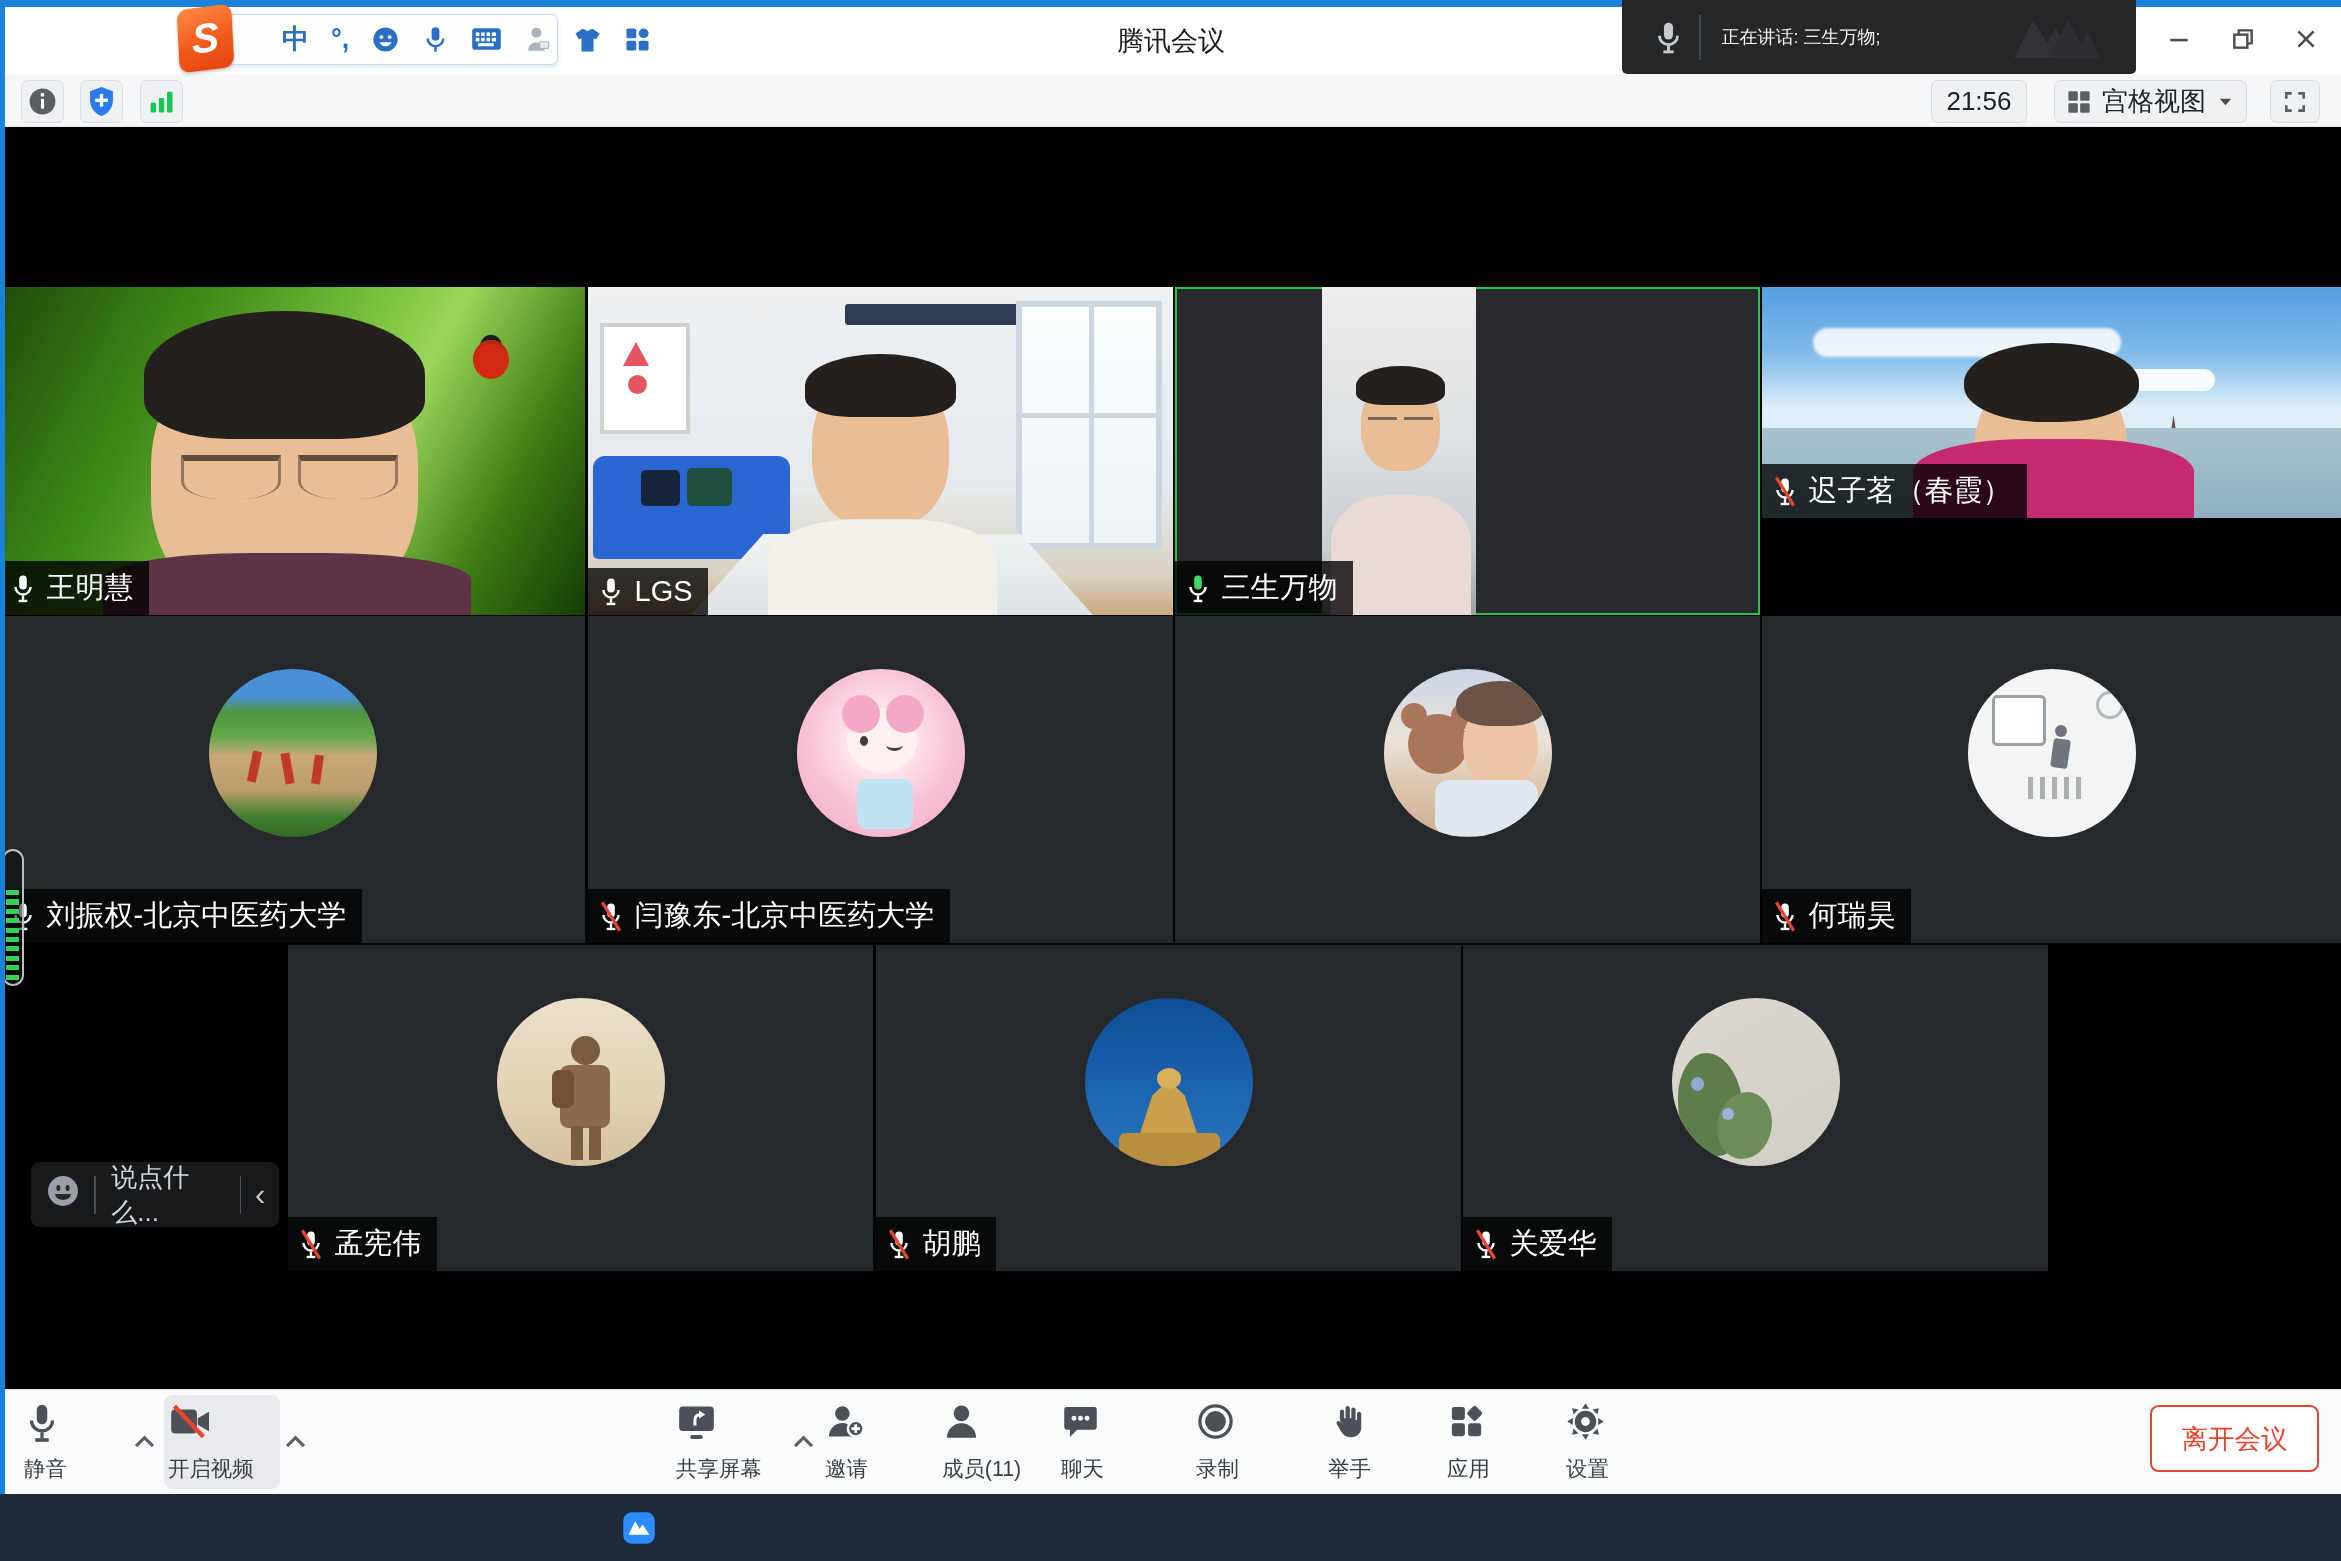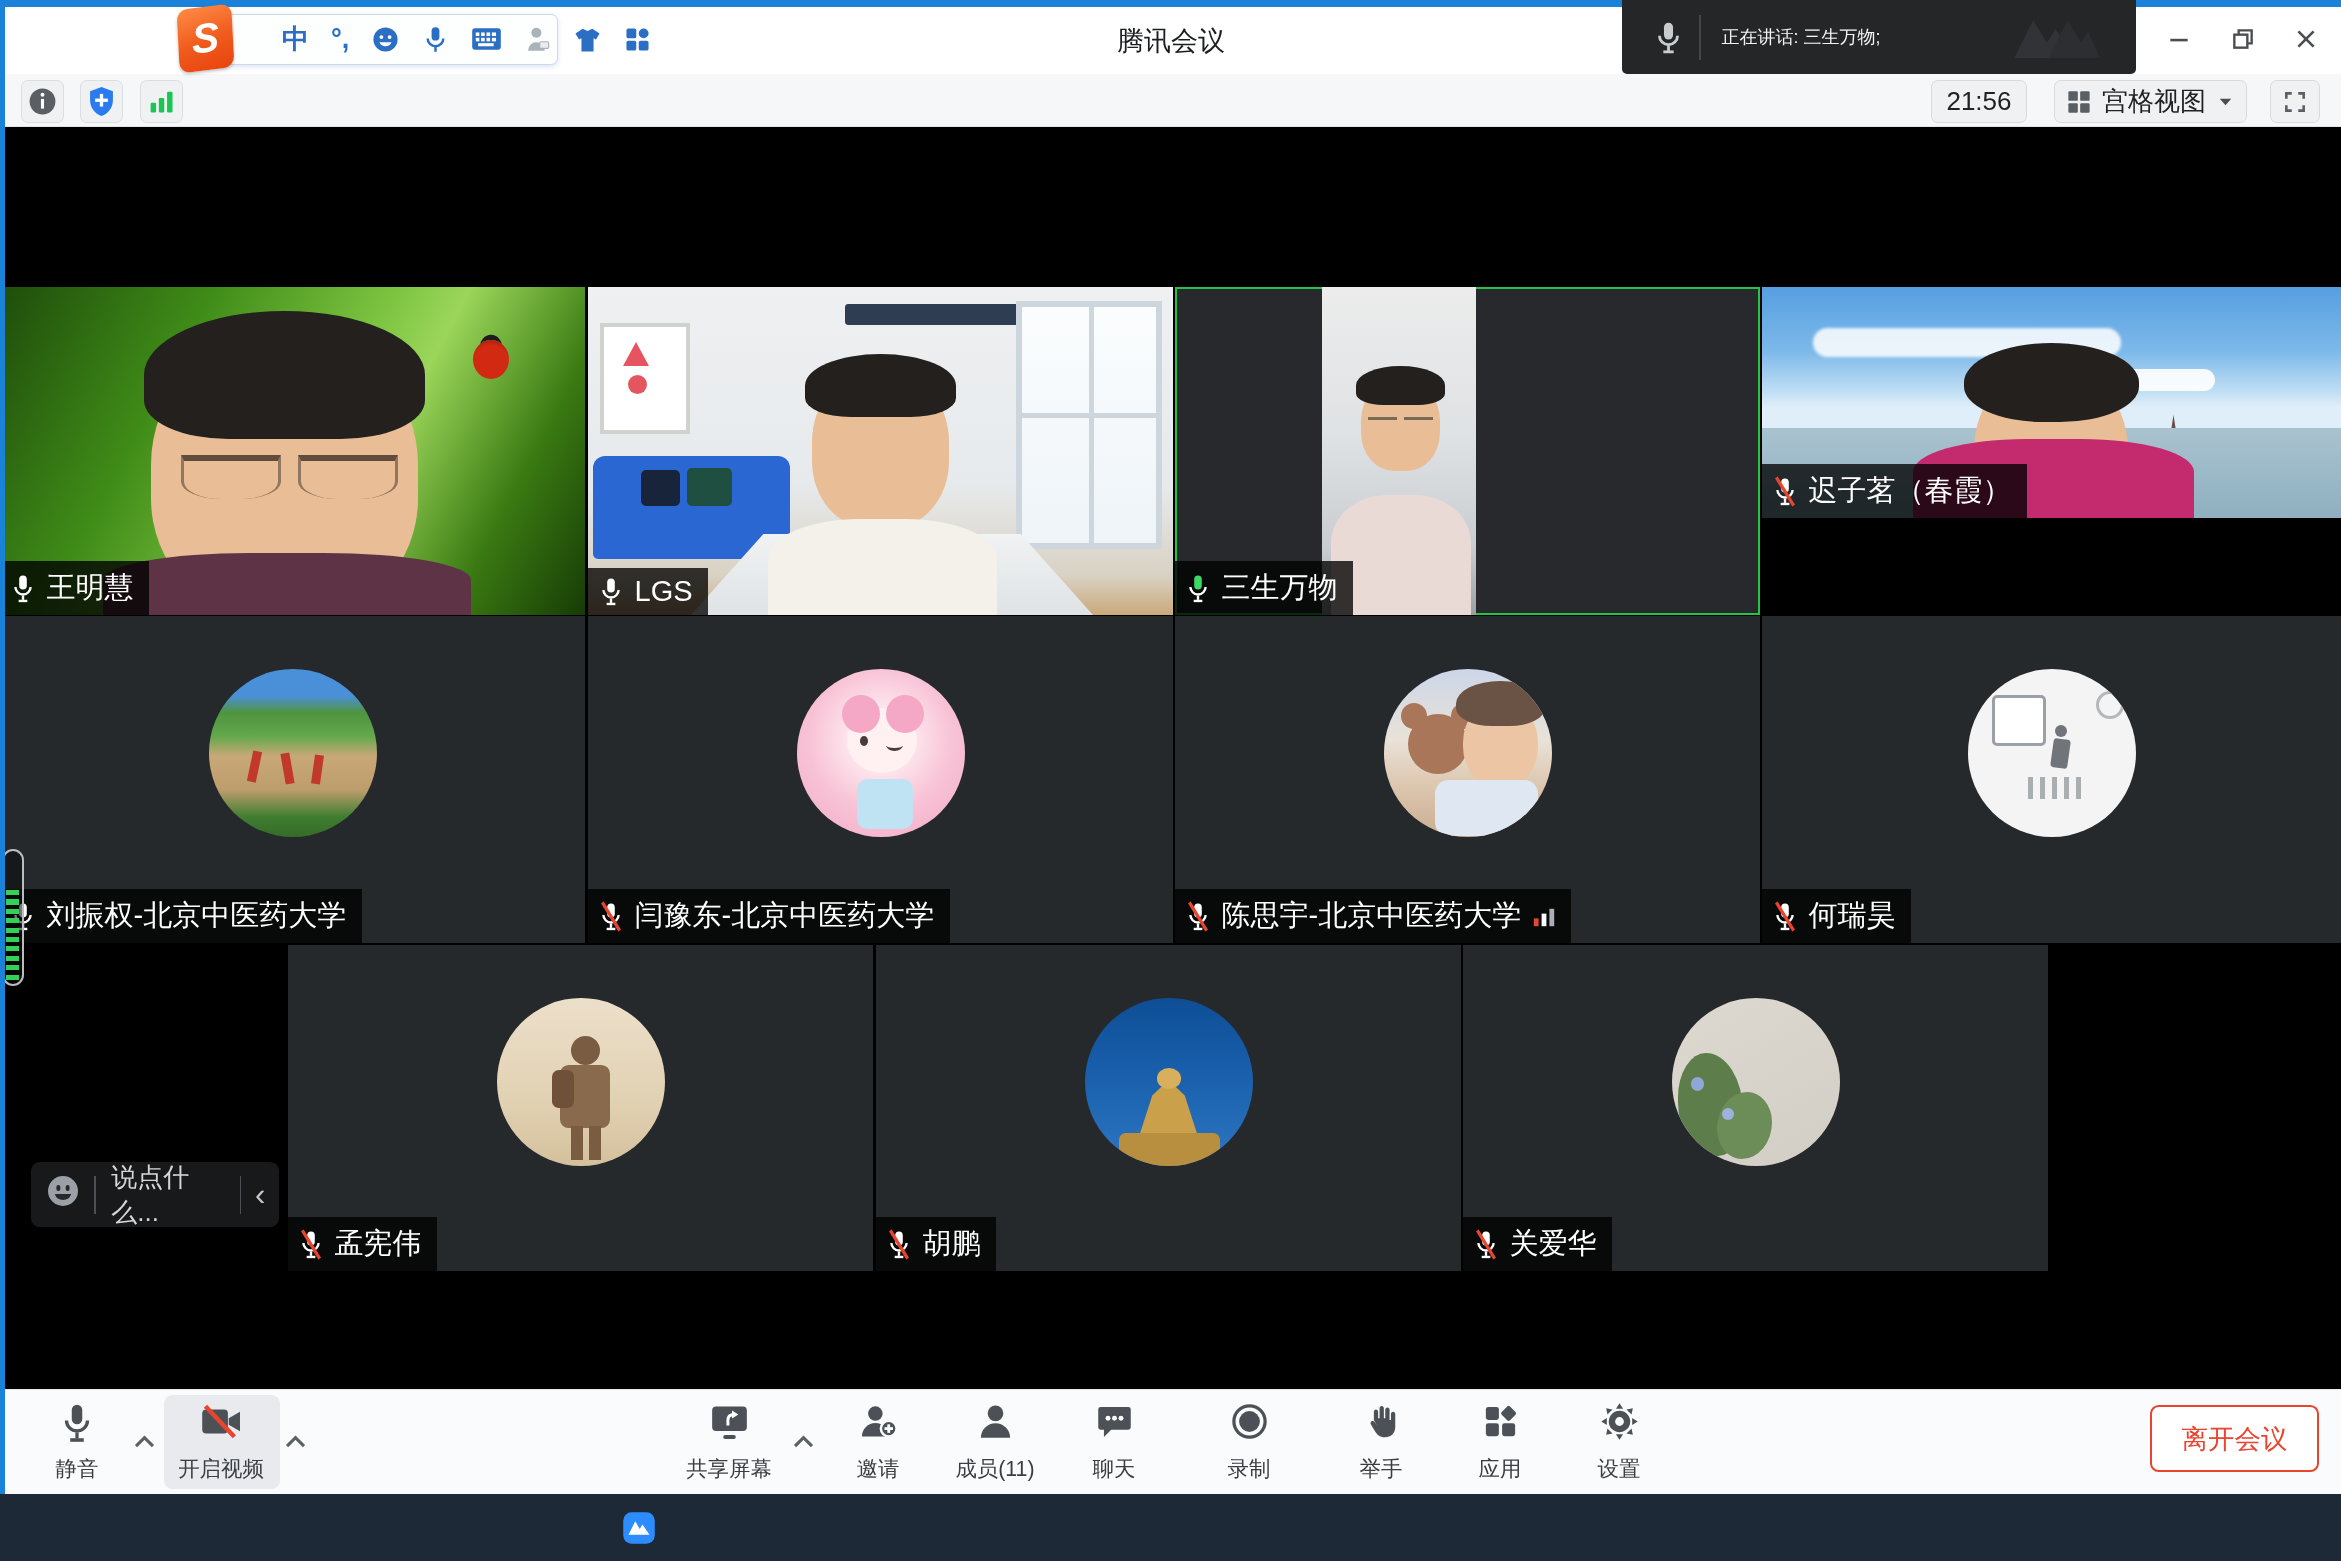--- a/index.html
+++ b/index.html
@@ -70,21 +70,21 @@
 
   
   .volpill{left:1.7px;top:849px;width:22px;height:137px;border:2.6px solid #b9bdc1;border-radius:12px;
     background:rgba(10,12,12,.55);box-sizing:border-box;z-index:9;overflow:hidden;}
   .volfill{position:absolute;left:2.6px;right:2.6px;bottom:3.4px;height:68%;
     background:repeating-linear-gradient(180deg,#35d058 0 5.1px,rgba(0,0,0,0) 5.1px 9.4px);}
 
   
   .toolbar{left:5.1px;top:1389px;width:2337px;height:104px;background:#fafbfc;border-top:1.7px solid #e5e7ea;}
   .tb-item{position:absolute;top:1399px;width:106px;height:89px;display:flex;flex-direction:column;
-    align-items:center;justify-content:space-between;padding:3.4px 0 5.1px;box-sizing:border-box;}
+    justify-content:space-between;padding:3.4px 0 5.1px;box-sizing:border-box;}
   .tb-label{font-size:21.4px;color:#3a3e42;white-space:nowrap;}
   .tb-chev{position:absolute;top:1428px;width:29px;height:29px;}
   .tb-hl{position:absolute;left:164px;top:1395px;width:116px;height:94px;background:#e8eaed;border-radius:8.6px;}
   .leave-btn{position:absolute;left:2150px;top:1405px;width:169px;height:67px;border:2.6px solid #e8442e;border-radius:8.6px;
     color:#e8442e;font-size:26.5px;display:flex;align-items:center;justify-content:center;background:#fff;box-sizing:border-box;}
 
   
   .taskbar{left:0;top:1494px;width:2342px;height:68px;background:#1d2936;z-index:100;}
   .tk{position:absolute;top:1494px;height:68px;display:flex;align-items:center;justify-content:center;}
   .tk-sep{position:absolute;top:1504px;width:1.7px;height:47px;background:#3c4956;}
@@ -375,35 +375,20 @@
 
 <div class="tile" style="left:1175px;top:616px;width:585px;height:327px">
   <div class="avatar" style="background:linear-gradient(180deg,#ccd6e8 0%,#e9e2d8 42%,#dcc6ae 70%,#ccae92 100%)">
     <div style="position:absolute;left:24px;top:45px;width:60px;height:60px;background:#a9765a;border-radius:50%"></div>
     <div style="position:absolute;left:17px;top:34px;width:26px;height:26px;background:#a9765a;border-radius:50%"></div>
     <div style="position:absolute;left:67px;top:34px;width:26px;height:26px;background:#a9765a;border-radius:50%"></div>
     <div style="position:absolute;left:79px;top:31px;width:75px;height:89px;background:#ecc6a4;border-radius:48%"></div>
     <div style="position:absolute;left:72px;top:12px;width:89px;height:45px;background:#6a5344;border-radius:50% 50% 40% 40%"></div>
     <div style="position:absolute;left:51px;top:111px;width:103px;height:56px;background:#dfe8f2;border-radius:13.7px"></div>
   </div>
-  <div class="nameplate">
-    <svg width="26" height="31" viewBox="0 0 24 28">
-        <rect x="8.5" y="2" width="7" height="13" rx="3.5" fill="#fff"></rect>
-        <path d="M5 12.5a7 7 0 0 0 14 0" fill="none" stroke="#fff" stroke-width="2.2"></path>
-        <line x1="12" y1="20.5" x2="12" y2="24.5" stroke="#fff" stroke-width="2.2"></line>
-        <line x1="8" y1="25.5" x2="16" y2="25.5" stroke="#fff" stroke-width="2.2"></line>
-        <line x1="4" y1="1" x2="20" y2="27" stroke="#e8442e" stroke-width="3"></line>
-      </svg>
-    <span>陈思宇-北京中医药大学</span>
-    <svg width="24" height="24" viewBox="0 0 20 20">
-        <rect x="1.5" y="12" width="4" height="6.5" fill="#e0483a"></rect>
-        <rect x="8" y="8" width="4" height="10.5" fill="#ffffff"></rect>
-        <rect x="14.5" y="4" width="4" height="14.5" fill="#a9afb4"></rect>
-      </svg>
-  </div>
 </div>
 
 <div class="tile" style="left:1762px;top:616px;width:580px;height:327px">
   <div class="avatar" style="background:#f3f4f3">
     <div style="position:absolute;left:24px;top:26px;width:48px;height:45px;border:3.4px solid #9aa0a5;border-radius:5.1px;background:#fff"></div>
     <div style="position:absolute;left:87px;top:56px;width:12px;height:12px;background:#6f757a;border-radius:50%"></div>
     <div style="position:absolute;left:84px;top:70px;width:17px;height:29px;background:#6f757a;border-radius:3.4px;transform:rotate(8deg)"></div>
     <div style="position:absolute;left:128px;top:22px;width:22px;height:22px;border:3.4px solid #b3b8bc;border-radius:50%"></div>
     <div style="position:absolute;left:60px;top:108px;width:60px;height:22px;background:repeating-linear-gradient(90deg,#8a9094 0 5.1px,transparent 5.1px 12px);opacity:.7"></div>
   </div>

